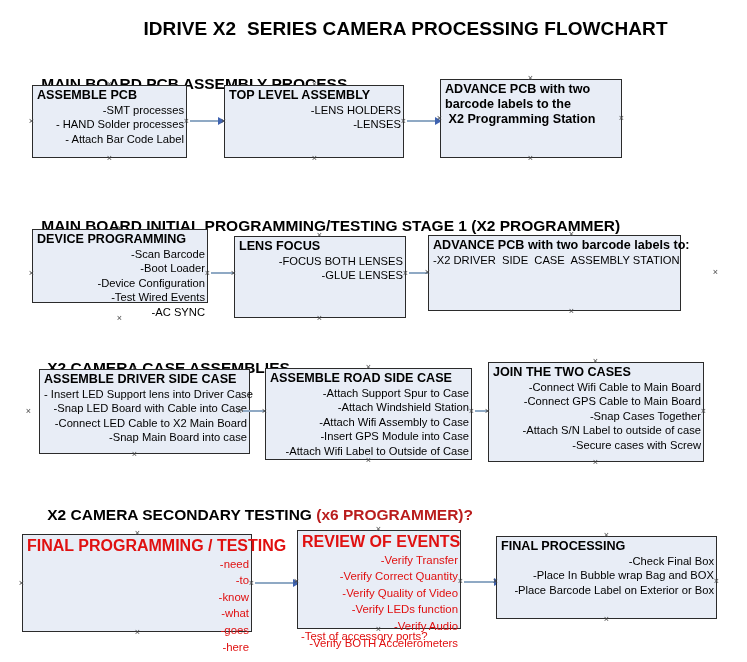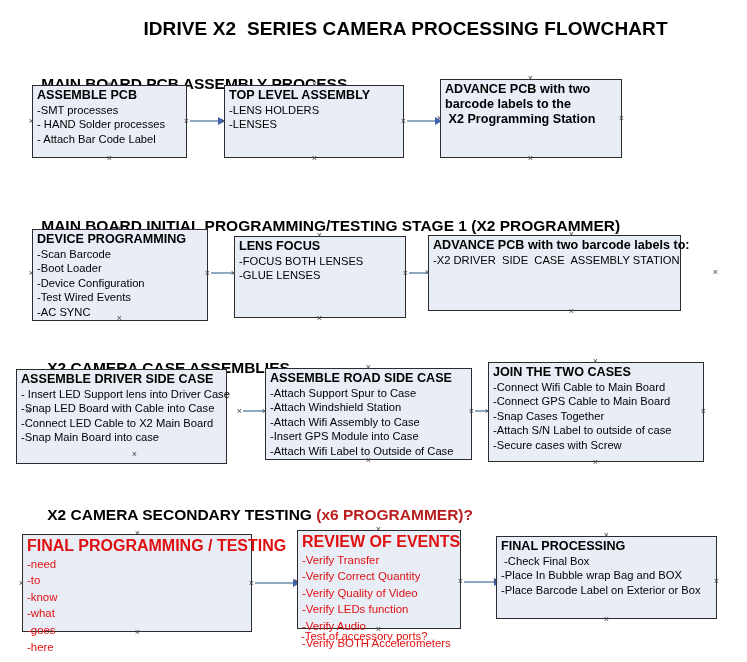--- a/index.html
+++ b/index.html
@@ -56,20 +56,21 @@
   .node .node-title {
     font-size: 12.6px;
     font-weight: bold;
     white-space: pre;
     line-height: 1.18;
   }
   .node .node-line {
     font-size: 11.2px;
     white-space: pre;
     line-height: 1.29;
+    text-align: right;
   }
   .node-inner {
     position: absolute;
     left: 4px;
     top: 2px;
     right: 2px;
   }
   
   .node.red .node-title,
   .node.red .node-line {
@@ -185,21 +186,21 @@
   </div>
   <div class="handle" style="left:527px; top:75px;"></div>
   <div class="handle" style="left:527px; top:155px;"></div>
   <div class="handle" style="left:436px; top:115px;"></div>
   <div class="handle" style="left:618px; top:115px;"></div>
 
   <div class="section-heading" style="left:24px; top:200px;">
     <span>MAIN BOARD INITIAL PROGRAMMING/TESTING STAGE 1 (X2 PROGRAMMER)</span><span class="suffix-red"></span>
   </div>
 
-  <div class="node" style="left:32px; top:229px; width:176px; height:92px;">
+  <div class="node" style="left:32px; top:229px; width:176px; height:74px;">
     <div class="node-inner">
       <div class="node-title">DEVICE PROGRAMMING</div>
       <div class="node-line">-Scan Barcode</div>
       <div class="node-line">-Boot Loader</div>
       <div class="node-line">-Device Configuration</div>
       <div class="node-line">-Test Wired Events</div>
       <div class="node-line">-AC SYNC</div>
     </div>
   </div>
   <div class="handle" style="left:116px; top:225px;"></div>
@@ -237,21 +238,21 @@
   </div>
   <div class="handle" style="left:568px; top:231px;"></div>
   <div class="handle" style="left:568px; top:308px;"></div>
   <div class="handle" style="left:424px; top:269px;"></div>
   <div class="handle" style="left:712px; top:269px;"></div>
 
   <div class="section-heading" style="left:30px; top:342px;">
     <span>X2 CAMERA CASE ASSEMBLIES</span><span class="suffix-red"></span>
   </div>
 
-  <div class="node" style="left:16px; top:369px; width:211px; height:95px;">
+  <div class="node" style="left:39px; top:369px; width:211px; height:85px;">
     <div class="node-inner">
       <div class="node-title">ASSEMBLE DRIVER SIDE CASE</div>
       <div class="node-line">- Insert LED Support lens into Driver Case</div>
       <div class="node-line">-Snap LED Board with Cable into Case</div>
       <div class="node-line">-Connect LED Cable to X2 Main Board</div>
       <div class="node-line">-Snap Main Board into case</div>
     </div>
   </div>
   <div class="handle" style="left:131px; top:365px;"></div>
   <div class="handle" style="left:131px; top:451px;"></div>

